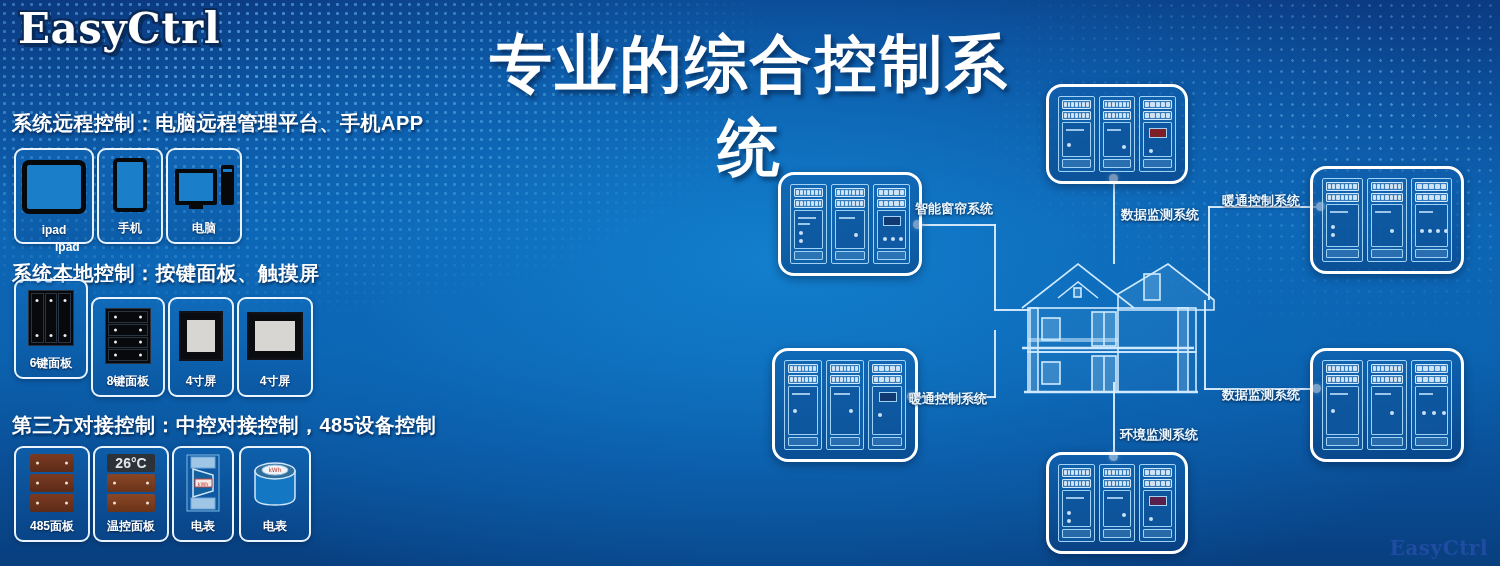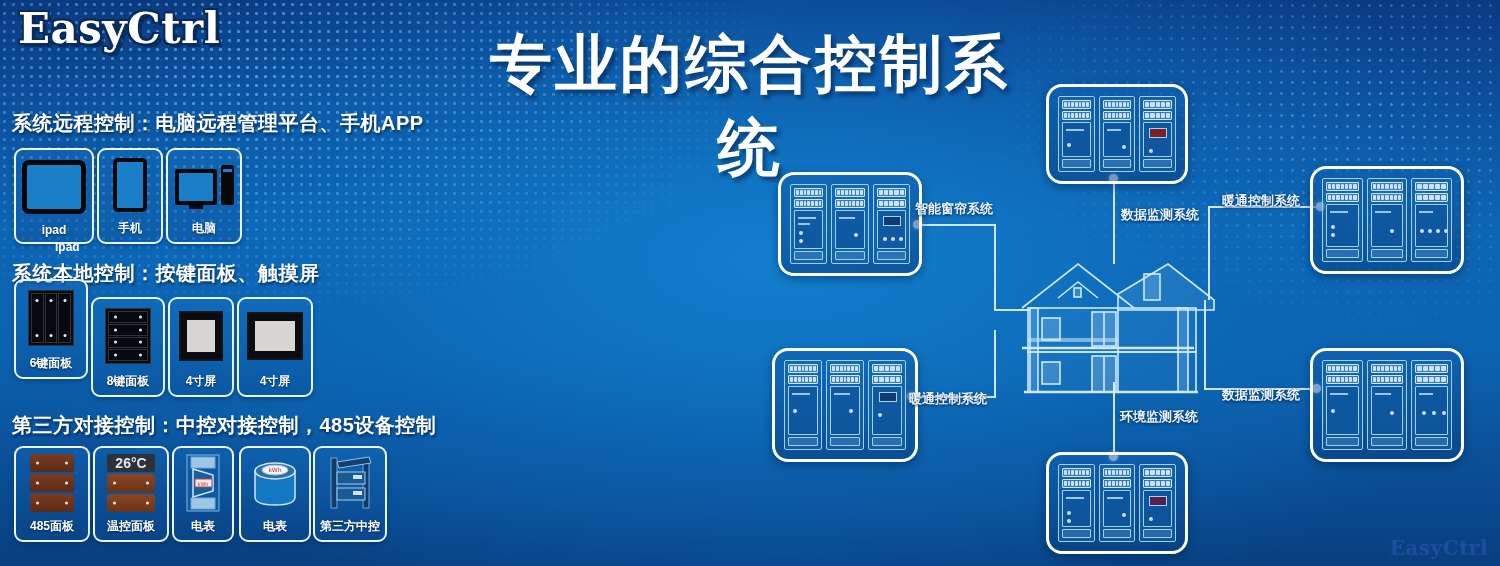--- a/index.html
+++ b/index.html
@@ -244,34 +244,20 @@
   <div class="card" style="left:239px;top:446px;width:68px;height:92px;">
     <div class="art">
       <svg width="56" height="56" viewBox="0 0 56 56">
         <path d="M8 16 L8 42 Q8 50 28 50 Q48 50 48 42 L48 16 Z" fill="#1477c4" stroke="#cfe6fa" stroke-width="1.5"></path>
         <ellipse cx="28" cy="16" rx="20" ry="8" fill="#2f6f9e" stroke="#cfe6fa" stroke-width="1.5"></ellipse>
         <ellipse cx="28" cy="15" rx="13" ry="5" fill="#eef4f7" stroke="#9fc0d8"></ellipse>
         <text x="28" y="17" font-size="6" fill="#c0392b" text-anchor="middle" font-family="DejaVu Sans, sans-serif">kWh</text>
       </svg>
     </div>
     <div class="cap">电表</div>
-  </div>
-  <div class="card" style="left:313px;top:446px;width:70px;height:92px;">
-    <div class="art">
-      <svg width="54" height="58" viewBox="0 0 54 58">
-        <rect x="8" y="4" width="6" height="50" fill="#123b68" stroke="#6fa8d8"></rect>
-        <rect x="40" y="4" width="6" height="50" fill="#123b68" stroke="#6fa8d8"></rect>
-        <path d="M14 8 L46 3 L48 9 L16 14 Z" fill="#15406e" stroke="#8fc0e6"></path>
-        <rect x="14" y="18" width="28" height="12" fill="#1a5992" stroke="#9fd0f0"></rect>
-        <rect x="14" y="34" width="28" height="12" fill="#1a5992" stroke="#9fd0f0"></rect>
-        <rect x="30" y="21" width="9" height="4" fill="#cfe6fa"></rect>
-        <rect x="30" y="37" width="9" height="4" fill="#cfe6fa"></rect>
-      </svg>
-    </div>
-    <div class="cap">第三方中控</div>
   </div>
 
   <svg style="position:absolute;left:1018px;top:252px;" width="198" height="150" viewBox="0 0 198 150">
     <g fill="none" stroke="#cfeaff" stroke-width="1.6">
       <path d="M4 56 L60 12 L116 56"></path>
       <path d="M100 42 L150 12 L196 48 L196 58 L100 58 Z" fill="rgba(180,225,255,.10)"></path>
       <rect x="126" y="22" width="16" height="26" fill="rgba(190,230,255,.18)"></rect>
       <path d="M40 46 L60 30 L80 46"></path>
       <rect x="56" y="36" width="7" height="9" fill="rgba(190,230,255,.2)"></rect>
       <rect x="10" y="56" width="168" height="44" fill="rgba(160,215,255,.07)"></rect>
@@ -699,21 +685,21 @@
             <i></i>
           </div>
           <div class="body">
             <span class="disp" style="background:#5a1f4a;"></span>
             <span class="led" style="left:5px;top:26px;"></span>
           </div>
           <div class="foot"></div>
         </div>
     </div>
   </div>
-  <div class="nlabel" style="left:1120px;top:408px;">环境监测系统</div>
+  <div class="nlabel" style="left:1120px;top:426px;">环境监测系统</div>
 
   <div class="node" style="left:1310px;top:348px;width:148px;height:108px;">
     <div class="mods">
       <div class="mod">
           <div class="term">
             <i></i>
             <i></i>
             <i></i>
             <i></i>
             <i></i>

